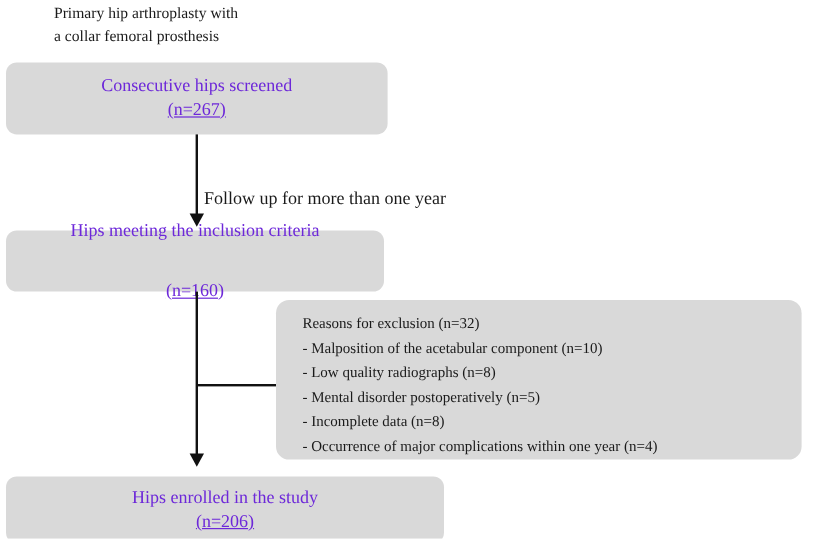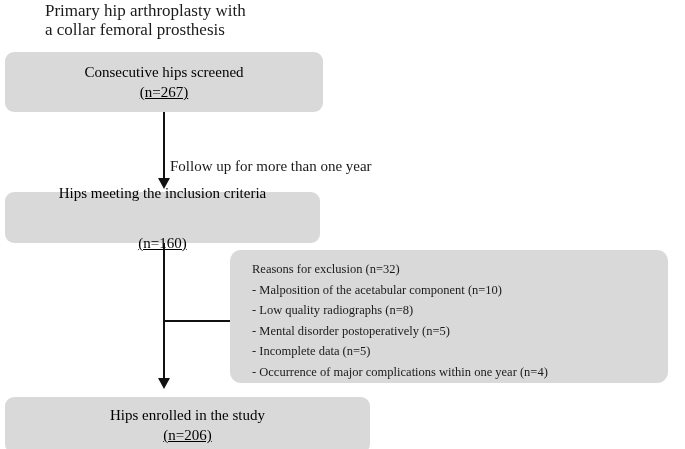--- a/index.html
+++ b/index.html
@@ -17,39 +17,39 @@
     color: #1a1a1a;
     overflow: hidden;
   }
 
   
   .caption {
     position: absolute;
     left: 45px;
     top: 1px;
     width: 300px;
-    font-size: 17px;
+    font-size: 13px;
     line-height: 19px;
     color: #1a1a1a;
     white-space: pre-line;
   }
 
   
   .fbox {
     position: absolute;
     background: #d9d9d9;
     border-radius: 9px;
     display: flex;
     flex-direction: column;
     align-items: center;
     justify-content: center;
     text-align: center;
     font-size: 15px;
     line-height: 20px;
-    color: #000000;
+    color: #6d28d9;
   }
   .fbox .ln1 { display: block; }
   .fbox .ln2 { display: block; text-decoration: underline; }
 
   #box-screened {
     left: 5px;
     top: 52px;
     width: 318px;
     height: 60px;
   }
@@ -153,21 +153,21 @@
 
   <div class="vline" id="conn2-line"></div>
   <div class="hline" id="conn-tee"></div>
   <div class="ahead" id="conn2-head"></div>
 
   <div id="box-exclusion">
     <span class="exc-line">Reasons for exclusion (n=32)</span>
     <span class="exc-line">- Malposition of the acetabular component (n=10)</span>
     <span class="exc-line">- Low quality radiographs (n=8)</span>
     <span class="exc-line">- Mental disorder postoperatively (n=5)</span>
-    <span class="exc-line">- Incomplete data (n=5)</span>
+    <span class="exc-line">- Incomplete data (n=8)</span>
     <span class="exc-line">- Occurrence of major complications within one year (n=4)</span>
   </div>
 
   <div class="fbox" id="box-enrolled">
     <span class="ln1">Hips enrolled in the study</span>
     <span class="ln2">(n=206)</span>
   </div>
 
 </div>
 

